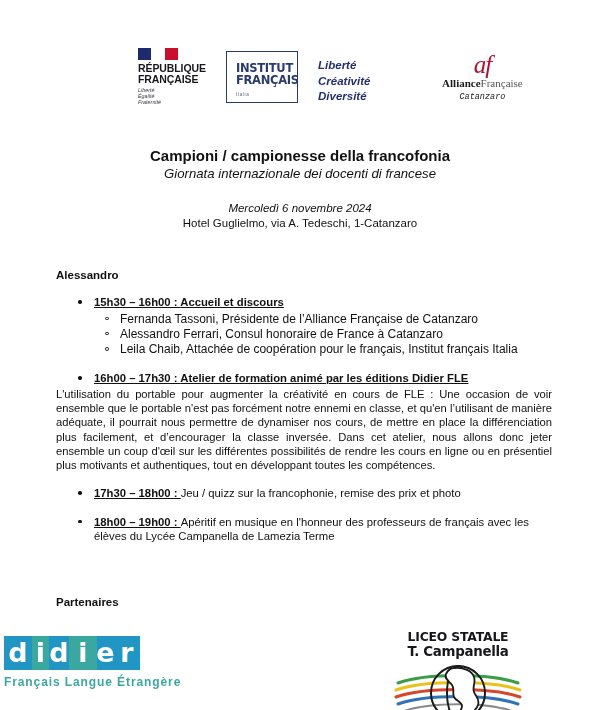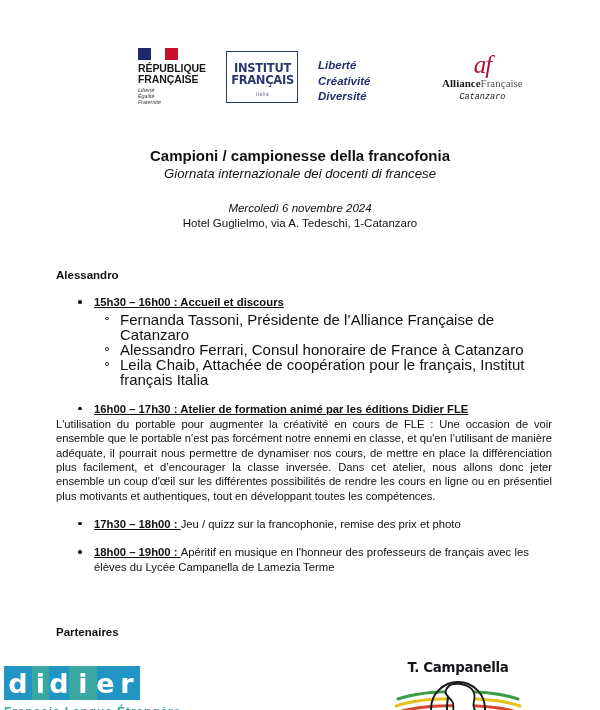--- a/index.html
+++ b/index.html
@@ -65,22 +65,21 @@
   }
 
   
   .if-logo {
     margin-left: -4px;
     margin-top: 3px;
     width: 72px;
     height: 52px;
     border: 1.4px solid #2a3a70;
     box-sizing: border-box;
-    padding: 11px 0 0 1px;
-    text-align: center;
+    padding: 11px 0 0 9px;
   }
   .if-line1, .if-line2 {
     font-family: "DejaVu Sans", sans-serif;
     font-size: 11.5px;
     font-weight: bold;
     line-height: 11.5px;
     letter-spacing: -0.3px;
     color: #2a3a70;
   }
   .if-sub {
@@ -205,21 +204,21 @@
   }
 
   ul.sub-list {
     list-style: none;
     margin: 2px 0 0 0;
     padding: 0;
   }
   li.sub-item {
     position: relative;
     padding-left: 26px;
-    font-size: 15px;
+    font-size: 12px;
     line-height: 15.2px;
     color: #111;
   }
   li.sub-item::before {
     content: "";
     position: absolute;
     left: 11px;
     top: 5px;
     width: 3.6px;
     height: 3.6px;
@@ -418,20 +417,21 @@
         <span class="blk c2">i</span>
         <span class="blk c3">d</span>
         <span class="blk c4">i</span>
         <span class="blk c5">e</span>
         <span class="blk c7">r</span>
       </div>
       <div class="didier-tag">Français Langue Étrangère</div>
     </div>
 
     <div class="liceo">
+      <div class="liceo-l1">LICEO STATALE</div>
       <div class="liceo-l2">T. Campanella</div>
       <div class="liceo-globe">
         <svg viewBox="0 0 132 64" width="132" height="64" xmlns="http://www.w3.org/2000/svg">
           <g fill="none" stroke-width="3" stroke-linecap="round">
             <path d="M6 22 C 34 12, 98 12, 126 22" stroke="#3b9e46"></path>
             <path d="M4 29 C 32 19, 100 19, 128 29" stroke="#e8c219"></path>
             <path d="M4 36 C 32 26, 100 26, 128 36" stroke="#d6462c"></path>
             <path d="M6 43 C 34 33, 98 33, 126 43" stroke="#2f72b8"></path>
             <path d="M12 50 C 38 41, 94 41, 120 50" stroke="#8a8a8a" stroke-width="2"></path>
           </g>

